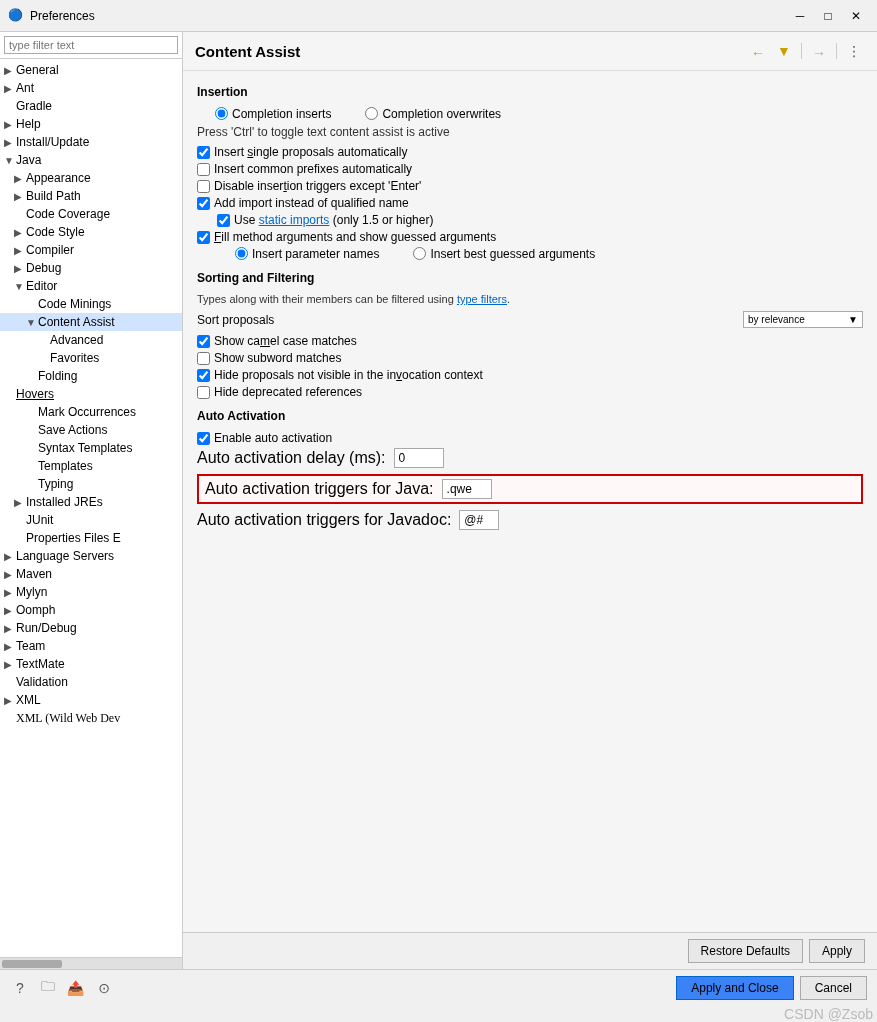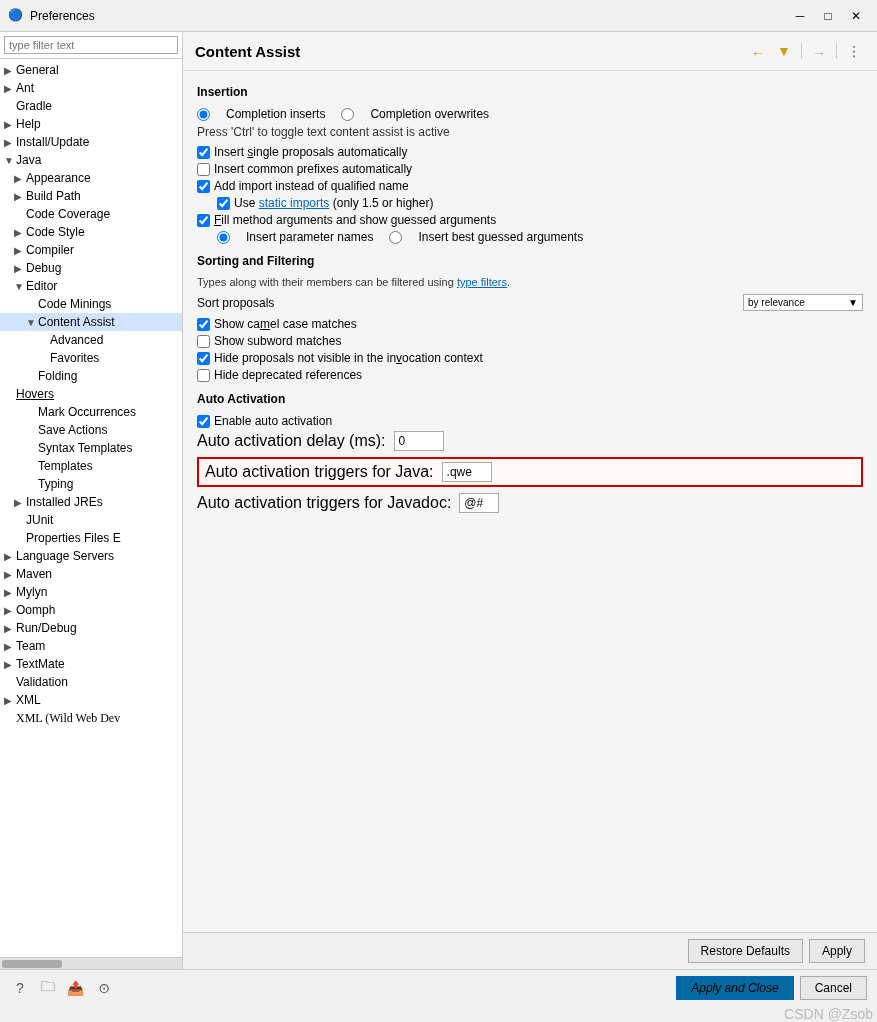--- a/index.html
+++ b/index.html
@@ -39,21 +39,21 @@
     
     .content-body { flex: 1; overflow-y: auto; padding: 10px 14px; background: #f5f5f5; }
 
     
     .section-label { font-size: 12px; font-weight: bold; margin-bottom: 8px; margin-top: 4px; }
     .section-desc { font-size: 11px; color: #333; margin-bottom: 6px; }
     .section-divider { margin-bottom: 10px; }
 
     
     .radio-row { display: flex; align-items: center; gap: 16px; margin-bottom: 4px; }
-    .radio-item { display: flex; align-items: center; gap: 16px; cursor: pointer; }
+    .radio-item { display: flex; align-items: flex-start; gap: 4px; cursor: pointer; margin-left: 18px; }
     .radio-item input[type="radio"] { margin: 0; }
     .check-row { display: flex; align-items: center; gap: 4px; margin-bottom: 3px; cursor: pointer; }
     .check-row input[type="checkbox"] { margin: 0; }
     .underline { text-decoration: underline; }
     .link { color: #0066cc; cursor: pointer; text-decoration: underline; }
     .indent-check { padding-left: 20px; }
 
     
     .sort-row { display: flex; align-items: center; gap: 8px; margin-bottom: 6px; }
     .sort-label { font-size: 12px; }
@@ -69,21 +69,21 @@
 
     
     .content-footer { padding: 6px 12px; border-top: 1px solid #ccc; background: #f0f0f0; display: flex; justify-content: flex-end; gap: 6px; }
     .btn { border: 1px solid #aaa; background: #e8e8e8; padding: 4px 12px; font-size: 12px; cursor: pointer; }
 
     
     .dialog-footer { padding: 6px 10px; border-top: 1px solid #ccc; background: #f0f0f0; display: flex; align-items: center; justify-content: space-between; }
     .footer-icons { display: flex; gap: 8px; align-items: center; }
     .footer-icon { width: 20px; height: 20px; cursor: pointer; display: flex; align-items: center; justify-content: center; font-size: 14px; color: #555; }
     .footer-right { display: flex; gap: 6px; align-items: center; }
-    .btn-primary { border: 1px solid #0066cc; background: #0369a1; padding: 4px 14px; font-size: 12px; cursor: pointer; font-style: italic; }
+    .btn-primary { border: 1px solid #0066cc; background: #3b82f6; padding: 4px 14px; font-size: 12px; cursor: pointer; }
     .btn-cancel { border: 1px solid #aaa; background: #e8e8e8; padding: 4px 14px; font-size: 12px; cursor: pointer; }
 
     
     .trigger-row-highlighted { border: 2px solid #cc0000; padding: 3px 6px; display: flex; align-items: center; gap: 8px; background: #fff8f8; margin-bottom: 6px; }
 
     .watermark { font-size: 14px; color: #bbb; text-align: right; padding-right: 4px; }
   </style>
 </head>
 <body>
 
@@ -289,20 +289,24 @@
 
         <div style="margin-bottom:6px; font-size:12px; color:#333;">Press 'Ctrl' to toggle text content assist is active</div>
 
         <label class="check-row">
           <input type="checkbox" checked="" style="">
           <span>Insert <span class="underline">s</span>ingle proposals automatically</span>
         </label>
         <label class="check-row">
           <input type="checkbox" style="">
           <span>Insert common prefixes automatically</span>
+        </label>
+        <label class="check-row">
+          <input type="checkbox" style="">
+          <span>Disable inser<span class="underline">t</span>ion triggers except 'Enter'</span>
         </label>
         <label class="check-row">
           <input type="checkbox" checked="" style="">
           <span>Add import instead of qualified name</span>
         </label>
         <label class="check-row indent-check">
           <input type="checkbox" checked="" style="">
           <span>Use <a class="link">static imports</a> (only 1.5 or higher)</span>
         </label>
         <label class="check-row">

